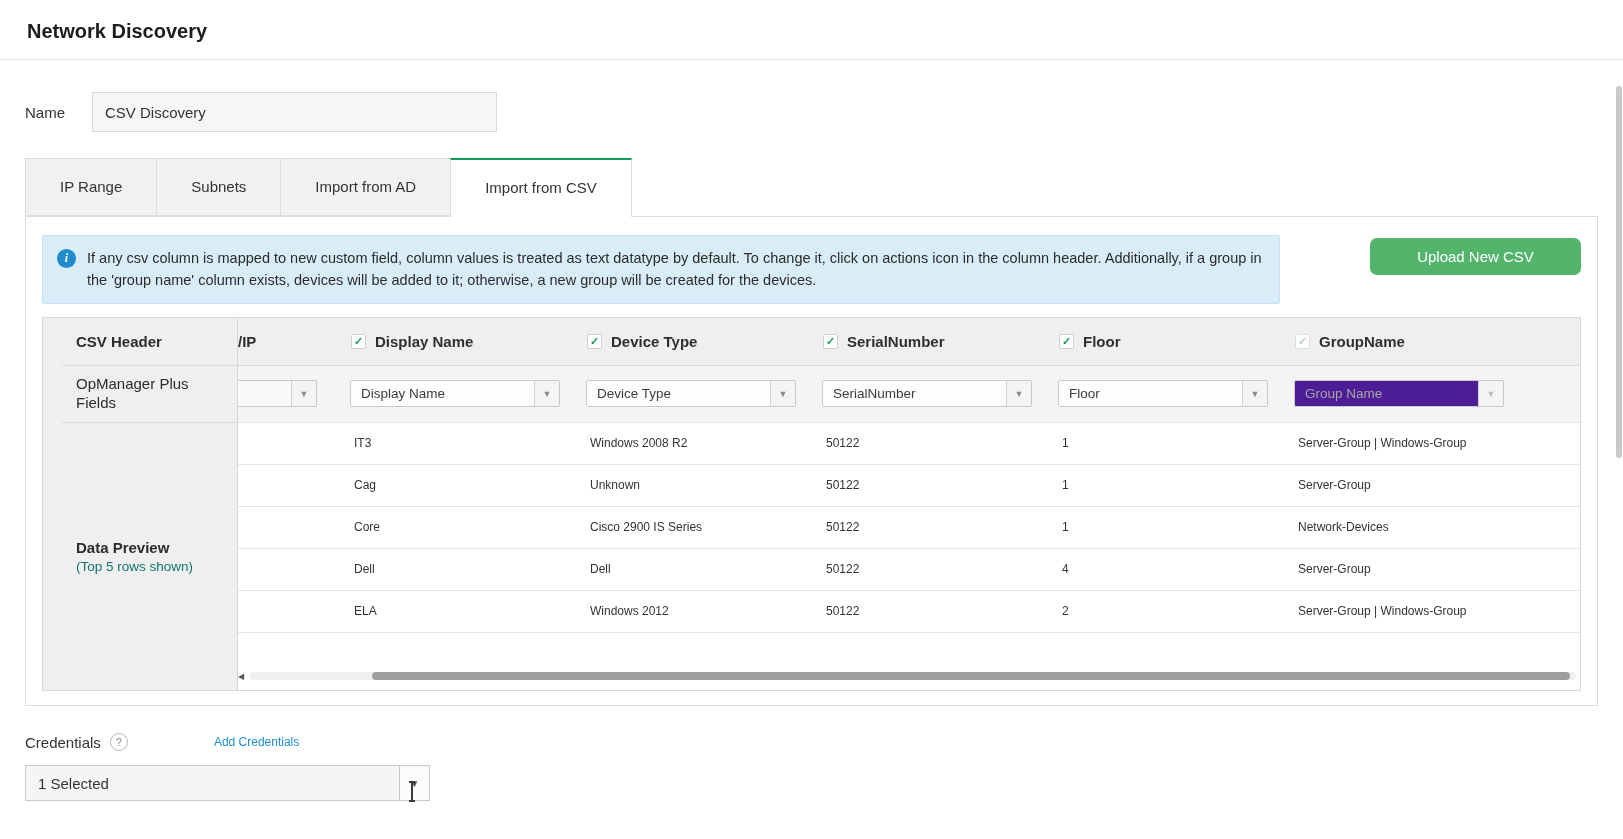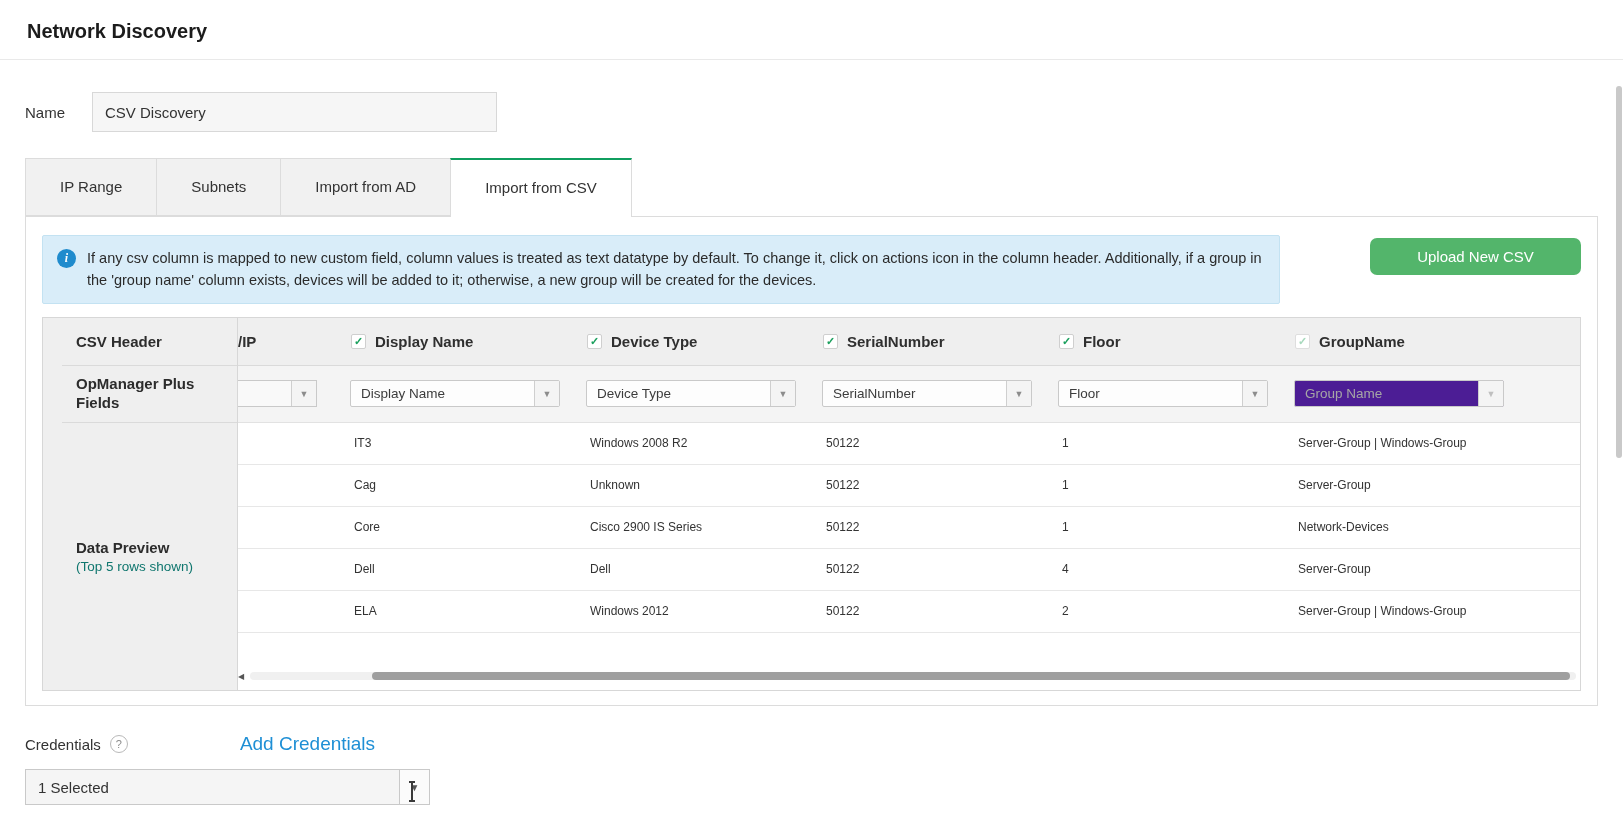--- a/index.html
+++ b/index.html
@@ -53,21 +53,21 @@
     font-size:15px; font-family:inherit; cursor:pointer;
   }
 
   .table-wrap { margin-top:13px; border:1px solid #d7d7d7; height:374px; display:flex; position:relative; }
   .left-col {
     width:195px; flex:0 0 195px; background:#efefef; border-right:1px solid #d7d7d7;
     display:flex; flex-direction:column;padding-left:19px;
   }
   .left-row { padding:0 14px; display:flex; flex-direction:column; justify-content:center; }
   .lr-csv  { height:48px; border-bottom:1px solid #dadada; font-weight:600; font-size:15px; color:#2c2c2c; }
-  .lr-fields { height:57px; border-bottom:1px solid #dadada; font-weight:700; font-size:15px; line-height:1.25; color:#2c2c2c; }
+  .lr-fields { height:57px; border-bottom:1px solid #dadada; font-weight:400; font-size:15px; line-height:1.25; color:#2c2c2c; }
   .lr-preview { flex:1; font-weight:700; font-size:15px; color:#2c2c2c; }
   .lr-preview .note { font-weight:400; color:#0f766e; font-size:13.5px; margin-top:3px; }
 
   .cols-area { flex:1; position:relative; overflow:hidden; display:flex; flex-direction:column; background:#fff; }
   .hrow { display:flex; align-items:center; background:#efefef; border-bottom:1px solid #dadada; flex:0 0 48px; }
   .frow { display:flex; align-items:center; background:#f4f4f4; border-bottom:1px solid #e2e2e2; flex:0 0 57px; }
   .c0 { width:100px; flex:0 0 100px; }
   .c1,.c2,.c3,.c4 { width:236px; flex:0 0 236px; }
   .c5 { flex:1 1 auto; min-width:0; }
 
@@ -103,21 +103,21 @@
   .hs-track { flex:1; height:8px; background:#f0f0f0; border-radius:4px; position:relative; cursor:pointer; }
   .hs-thumb { position:absolute; left:122px; right:6px; top:0; height:8px; background:#9f9f9f; border-radius:4px; cursor:grab; }
 
   .cred-row { display:flex; align-items:center; margin:27px 0 0 25px; }
   .cred-label { font-size:15px; color:#333; }
   .help-circle {
     width:18px; height:18px; border-radius:50%; border:1px solid #b9b9b9;
     color:#8a8a8a; font-size:11px; display:flex; align-items:center; justify-content:center;
     margin-left:9px; cursor:pointer;
   }
-  .add-cred { margin-left:112px; color:#1e8fd5; font-size:19px; cursor:pointer; text-decoration:none; }
+  .add-cred { margin-left:86px; color:#1e8fd5; font-size:12px; cursor:pointer; text-decoration:none; }
 
   .cred-select {
     margin:14px 0 0 25px; width:405px; height:36px; background:#f5f5f5;
     border:1px solid #c9c9c9; display:flex; align-items:center; font-size:15px; color:#333; cursor:pointer;
   }
   .cred-select .sel-label { flex:1; padding-left:12px; }
   .cred-select .sel-caret {
     width:30px; flex:0 0 30px; align-self:stretch; border-left:1px solid #c9c9c9; background:#fbfbfb;
     display:flex; align-items:center; justify-content:center; color:#555; font-size:10px;
   }

